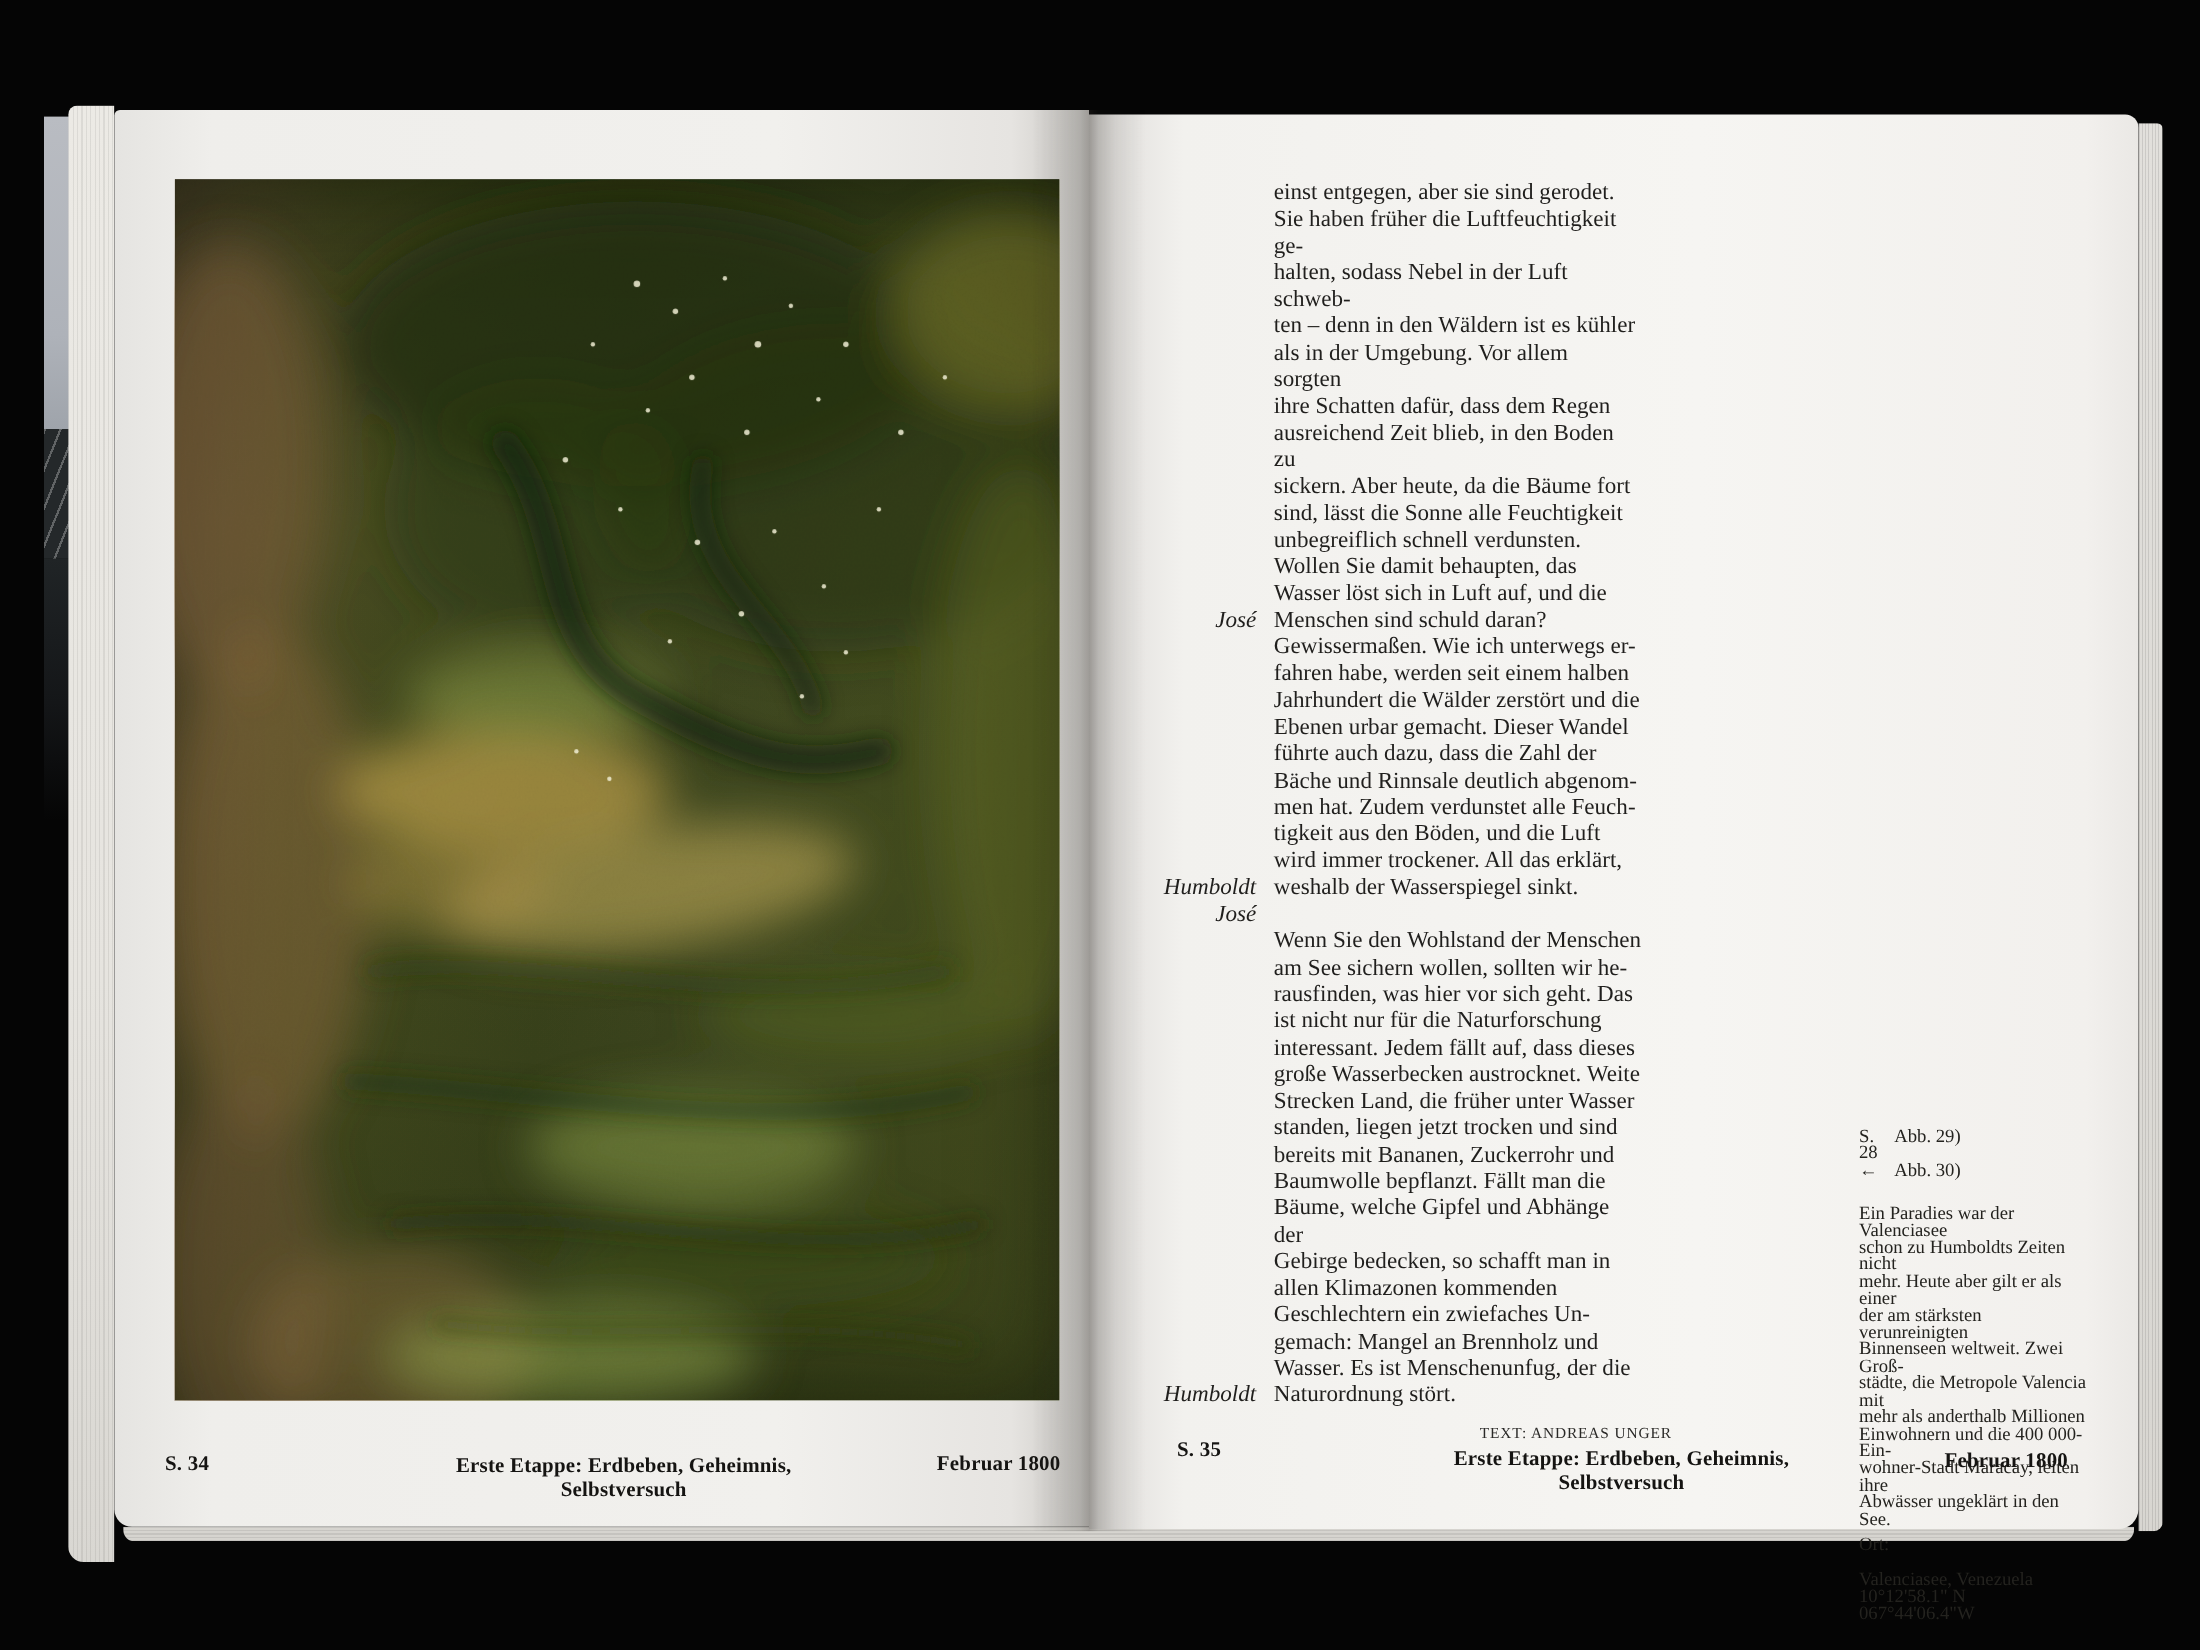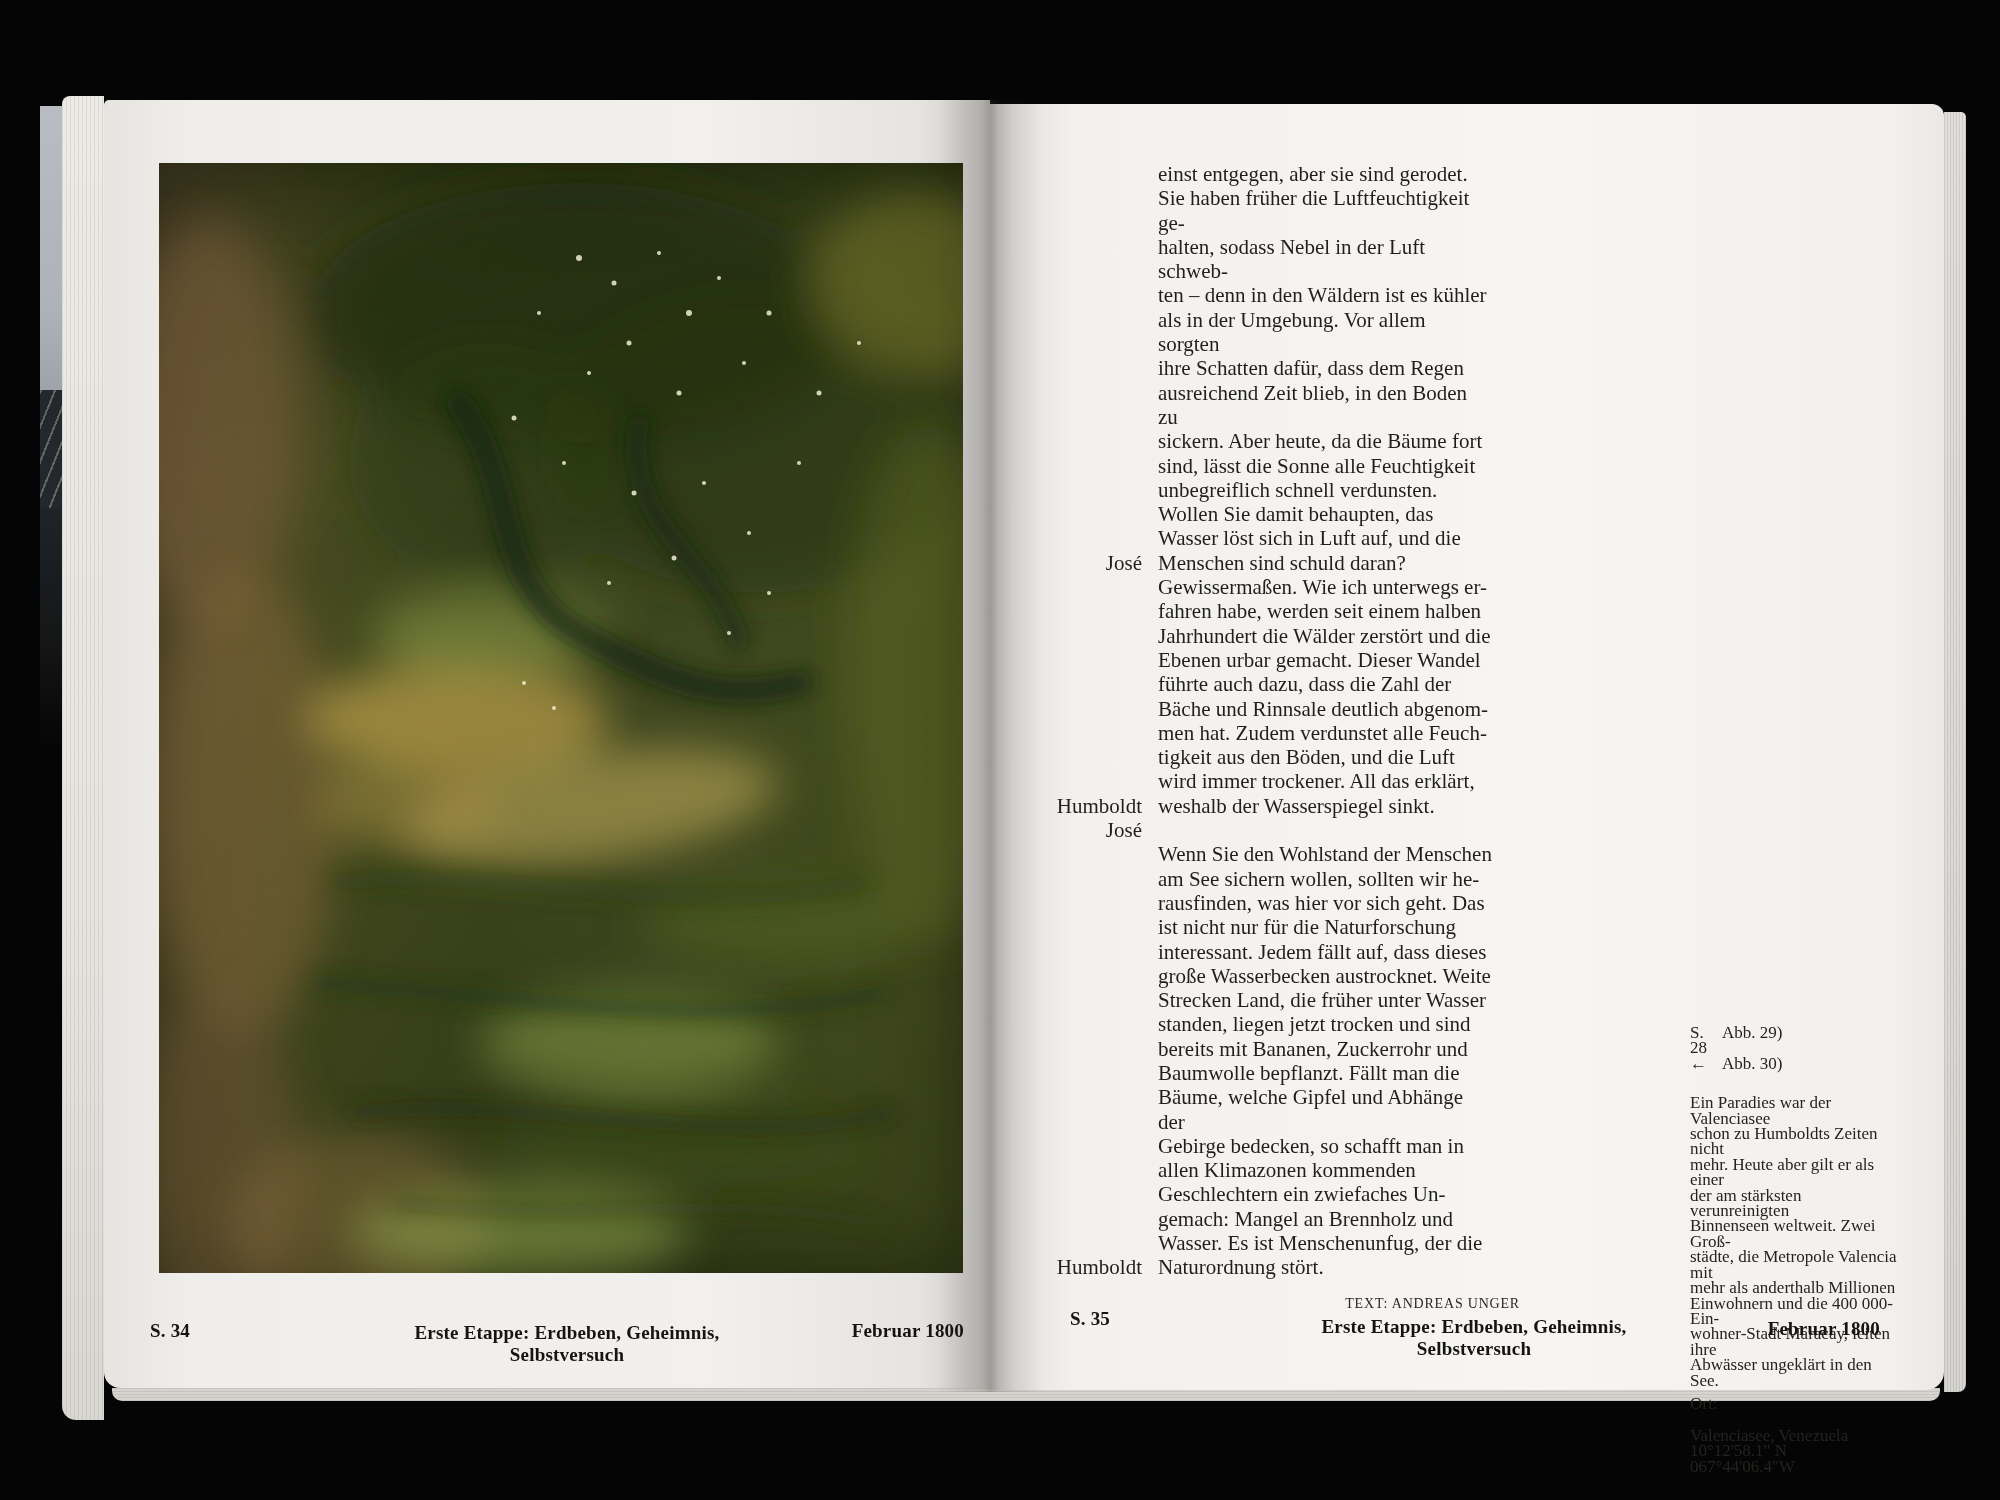--- a/index.html
+++ b/index.html
@@ -43,21 +43,21 @@
   .photo{position:absolute;left:55px;top:63px;width:804px;height:1110px;overflow:hidden;
     background:
       linear-gradient(180deg,rgba(22,32,9,.38),rgba(0,0,0,0) 28%,rgba(18,28,8,.08) 68%,rgba(28,38,11,.30) 100%),
       linear-gradient(97deg,#6a553a 0%,#5d5130 7%,#4e4d24 16%,#434a1e 28%,#3c451c 45%,#404920 62%,#444d1f 78%,#474f1f 90%,#4b5322 100%);
     box-shadow:inset 0 0 90px rgba(10,14,4,.55);}
   .photo svg{position:absolute;left:0;top:0;width:100%;height:100%;}
   
   .dialogue{position:absolute;left:0;top:58px;width:530px;
     font-size:21px;line-height:24.3px;color:#201f1d;}
   .drow{display:flex;align-items:flex-end;}
-  .speaker{flex:0 0 152px;text-align:right;padding-right:16px;}
+  .speaker{flex:0 0 152px;text-align:right;padding-right:16px;font-style:italic;}
   .speech{width:334px;white-space:pre-line;}
   .credit{margin:12px 0 0 168px;font-size:14px;letter-spacing:.8px;color:#2a2927;text-align:right;}
   .margin-note{position:absolute;left:700px;top:921px;width:210px;
     font-size:17px;line-height:15.4px;color:#24231f;}
   .refrow{display:flex;}
   .ref-l{flex:0 0 32px;}
   .caption{margin-top:24px;white-space:pre-line;}
   .locrow{display:flex;margin-top:8px;flex-direction:column;}
   .loc-label{flex:0 0 32px;}
   .loc-lines{white-space:pre-line;}

